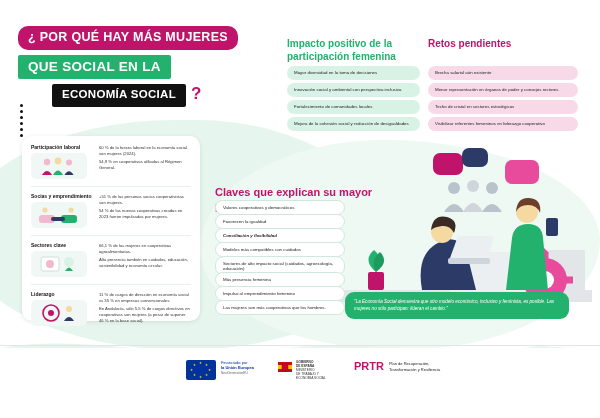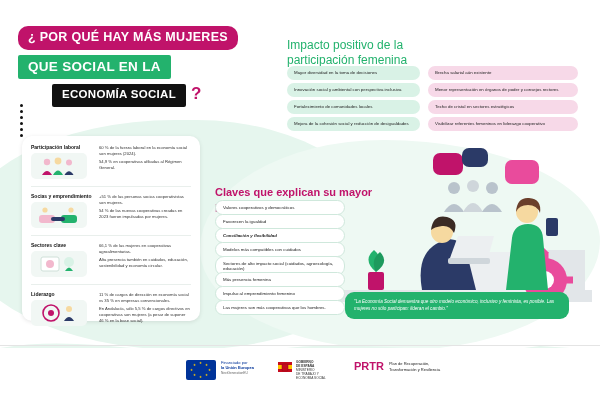--- a/index.html
+++ b/index.html
@@ -41,21 +41,21 @@
   .t3{background:#111111;color:#ffffff;font-size:11.5px;border-radius:2px;margin-top:5px;margin-left:34px;}
   .qmark{
     color:#c0136a;font-weight:bold;font-size:17px;display:inline-block;
     margin-left:5px;vertical-align:middle;
   }
   .dots{position:absolute;left:2px;top:78px;}
   .dots span{display:block;width:3px;height:3px;border-radius:50%;background:#111;margin-bottom:3px;}
 
   
   .col-head{
-    position:absolute;font-weight:normal;font-size:12px;line-height:1.25;z-index:4;
+    position:absolute;font-weight:bold;font-size:10px;line-height:1.25;z-index:4;
   }
   .col-head.impacto{left:287px;top:38px;width:130px;color:#23b26d;}
   .col-head.retos{left:428px;top:38px;width:150px;color:#c0136a;}
 
   .pill{
     position:absolute;border-radius:9px;padding:4px 7px;
     font-size:4.4px;line-height:1.35;color:#222;z-index:4;
     box-sizing:border-box;
   }
   .pill.green{background:#d9f2e6;}
@@ -156,20 +156,21 @@
     <div class="title-line t2">QUE SOCIAL EN LA</div><br>
     <div class="title-line t3">ECONOMÍA SOCIAL</div><span class="qmark">?</span>
   </div>
 
   <div class="col-head impacto">Impacto positivo de la participación femenina</div>
   <div class="pill green" style="left:287px;top:66px;width:133px;">Mayor diversidad en la toma de decisiones</div>
   <div class="pill green" style="left:287px;top:83px;width:133px;">Innovación social y ambiental con perspectiva inclusiva</div>
   <div class="pill green" style="left:287px;top:100px;width:133px;">Fortalecimiento de comunidades locales</div>
   <div class="pill green" style="left:287px;top:117px;width:133px;">Mejora de la cohesión social y reducción de desigualdades</div>
 
+  <div class="col-head retos">Retos pendientes</div>
   <div class="pill pink" style="left:428px;top:66px;width:150px;">Brecha salarial aún existente</div>
   <div class="pill pink" style="left:428px;top:83px;width:150px;">Menor representación en órganos de poder y consejos rectores</div>
   <div class="pill pink" style="left:428px;top:100px;width:150px;">Techo de cristal en sectores estratégicos</div>
   <div class="pill pink" style="left:428px;top:117px;width:150px;">Visibilizar referentes femeninos en liderazgo cooperativo</div>
 
   <div class="stats-card">
 
     <div class="stat-row">
       <div class="stat-left">
         <div class="stat-label">Participación laboral</div>

